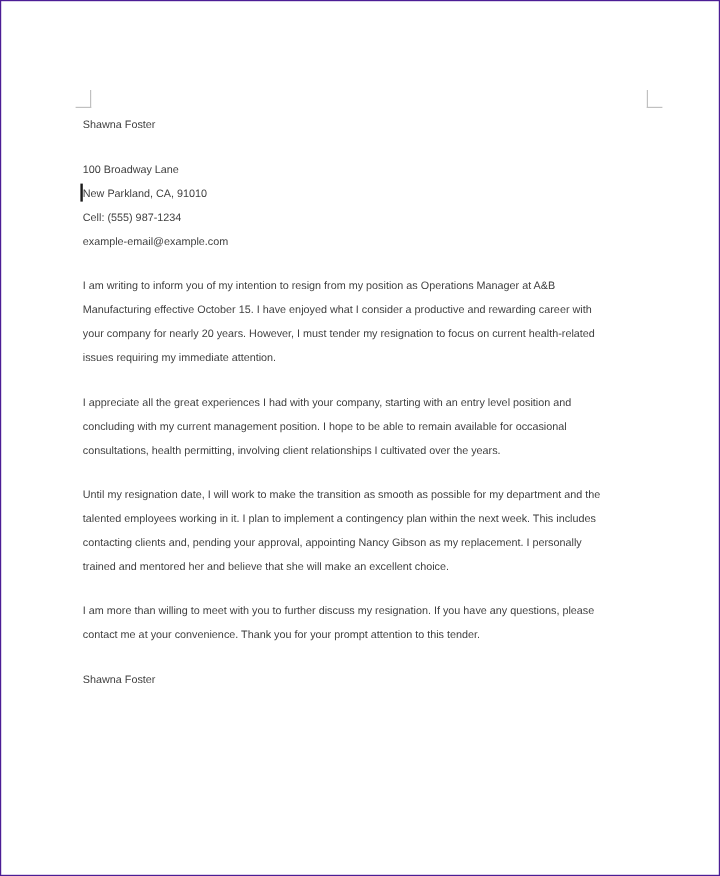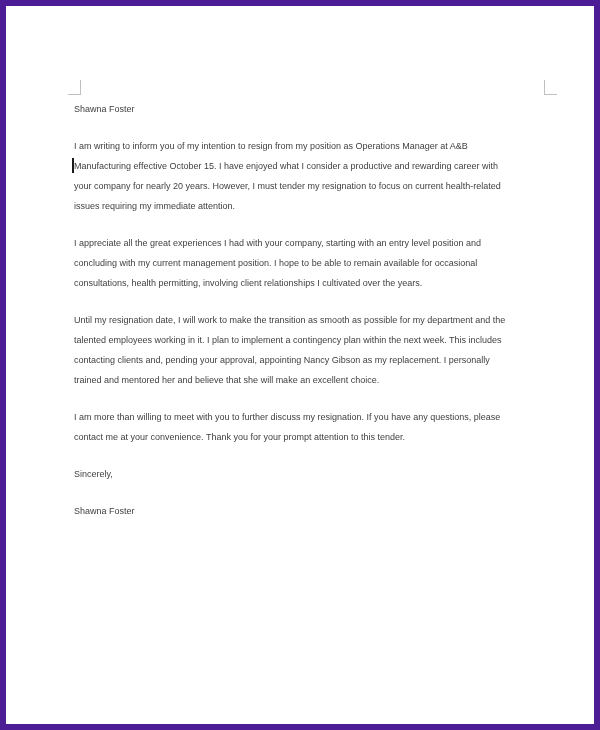--- a/index.html
+++ b/index.html
@@ -6,21 +6,21 @@
     margin: 0;
     padding: 0;
     background: #ffffff;
   }
   .page {
     position: relative;
     width: 600px;
     height: 730px;
     box-sizing: border-box;
     background: #ffffff;
-    border: 6px solid #4c1d95;
+    border: 1px solid #4c1d95;
     overflow: hidden;
     font-family: "Liberation Sans", "DejaVu Sans", sans-serif;
   }
   
   .crop-mark {
     position: absolute;
     width: 12px;
     height: 14px;
   }
   .crop-mark.left {
@@ -64,40 +64,43 @@
 <div class="page">
 
   <div class="crop-mark left"></div>
 
   <div class="crop-mark right"></div>
 
   <div class="content">
 
     <p>Shawna Foster</p>
 
+    <p>100 Broadway Lane
+New Parkland, CA, 91010
+Cell: (555) 987-1234
+example-email@example.com</p>
 
 
     <p>I am writing to inform you of my intention to resign from my position as Operations Manager at A&amp;B
 Manufacturing effective October 15. I have enjoyed what I consider a productive and rewarding career with
 your company for nearly 20 years. However, I must tender my resignation to focus on current health-related
 issues requiring my immediate attention.</p>
 
     <p>I appreciate all the great experiences I had with your company, starting with an entry level position and
 concluding with my current management position. I hope to be able to remain available for occasional
 consultations, health permitting, involving client relationships I cultivated over the years.</p>
 
     <p>Until my resignation date, I will work to make the transition as smooth as possible for my department and the
 talented employees working in it. I plan to implement a contingency plan within the next week. This includes
 contacting clients and, pending your approval, appointing Nancy Gibson as my replacement. I personally
 trained and mentored her and believe that she will make an excellent choice.</p>
 
     <p>I am more than willing to meet with you to further discuss my resignation. If you have any questions, please
 contact me at your convenience. Thank you for your prompt attention to this tender.</p>
 
-    <p>Sincerely,</p>
 
     <p>Shawna Foster</p>
 
   </div>
 
   <div class="caret"></div>
 
 </div>
 
 </body></html>

